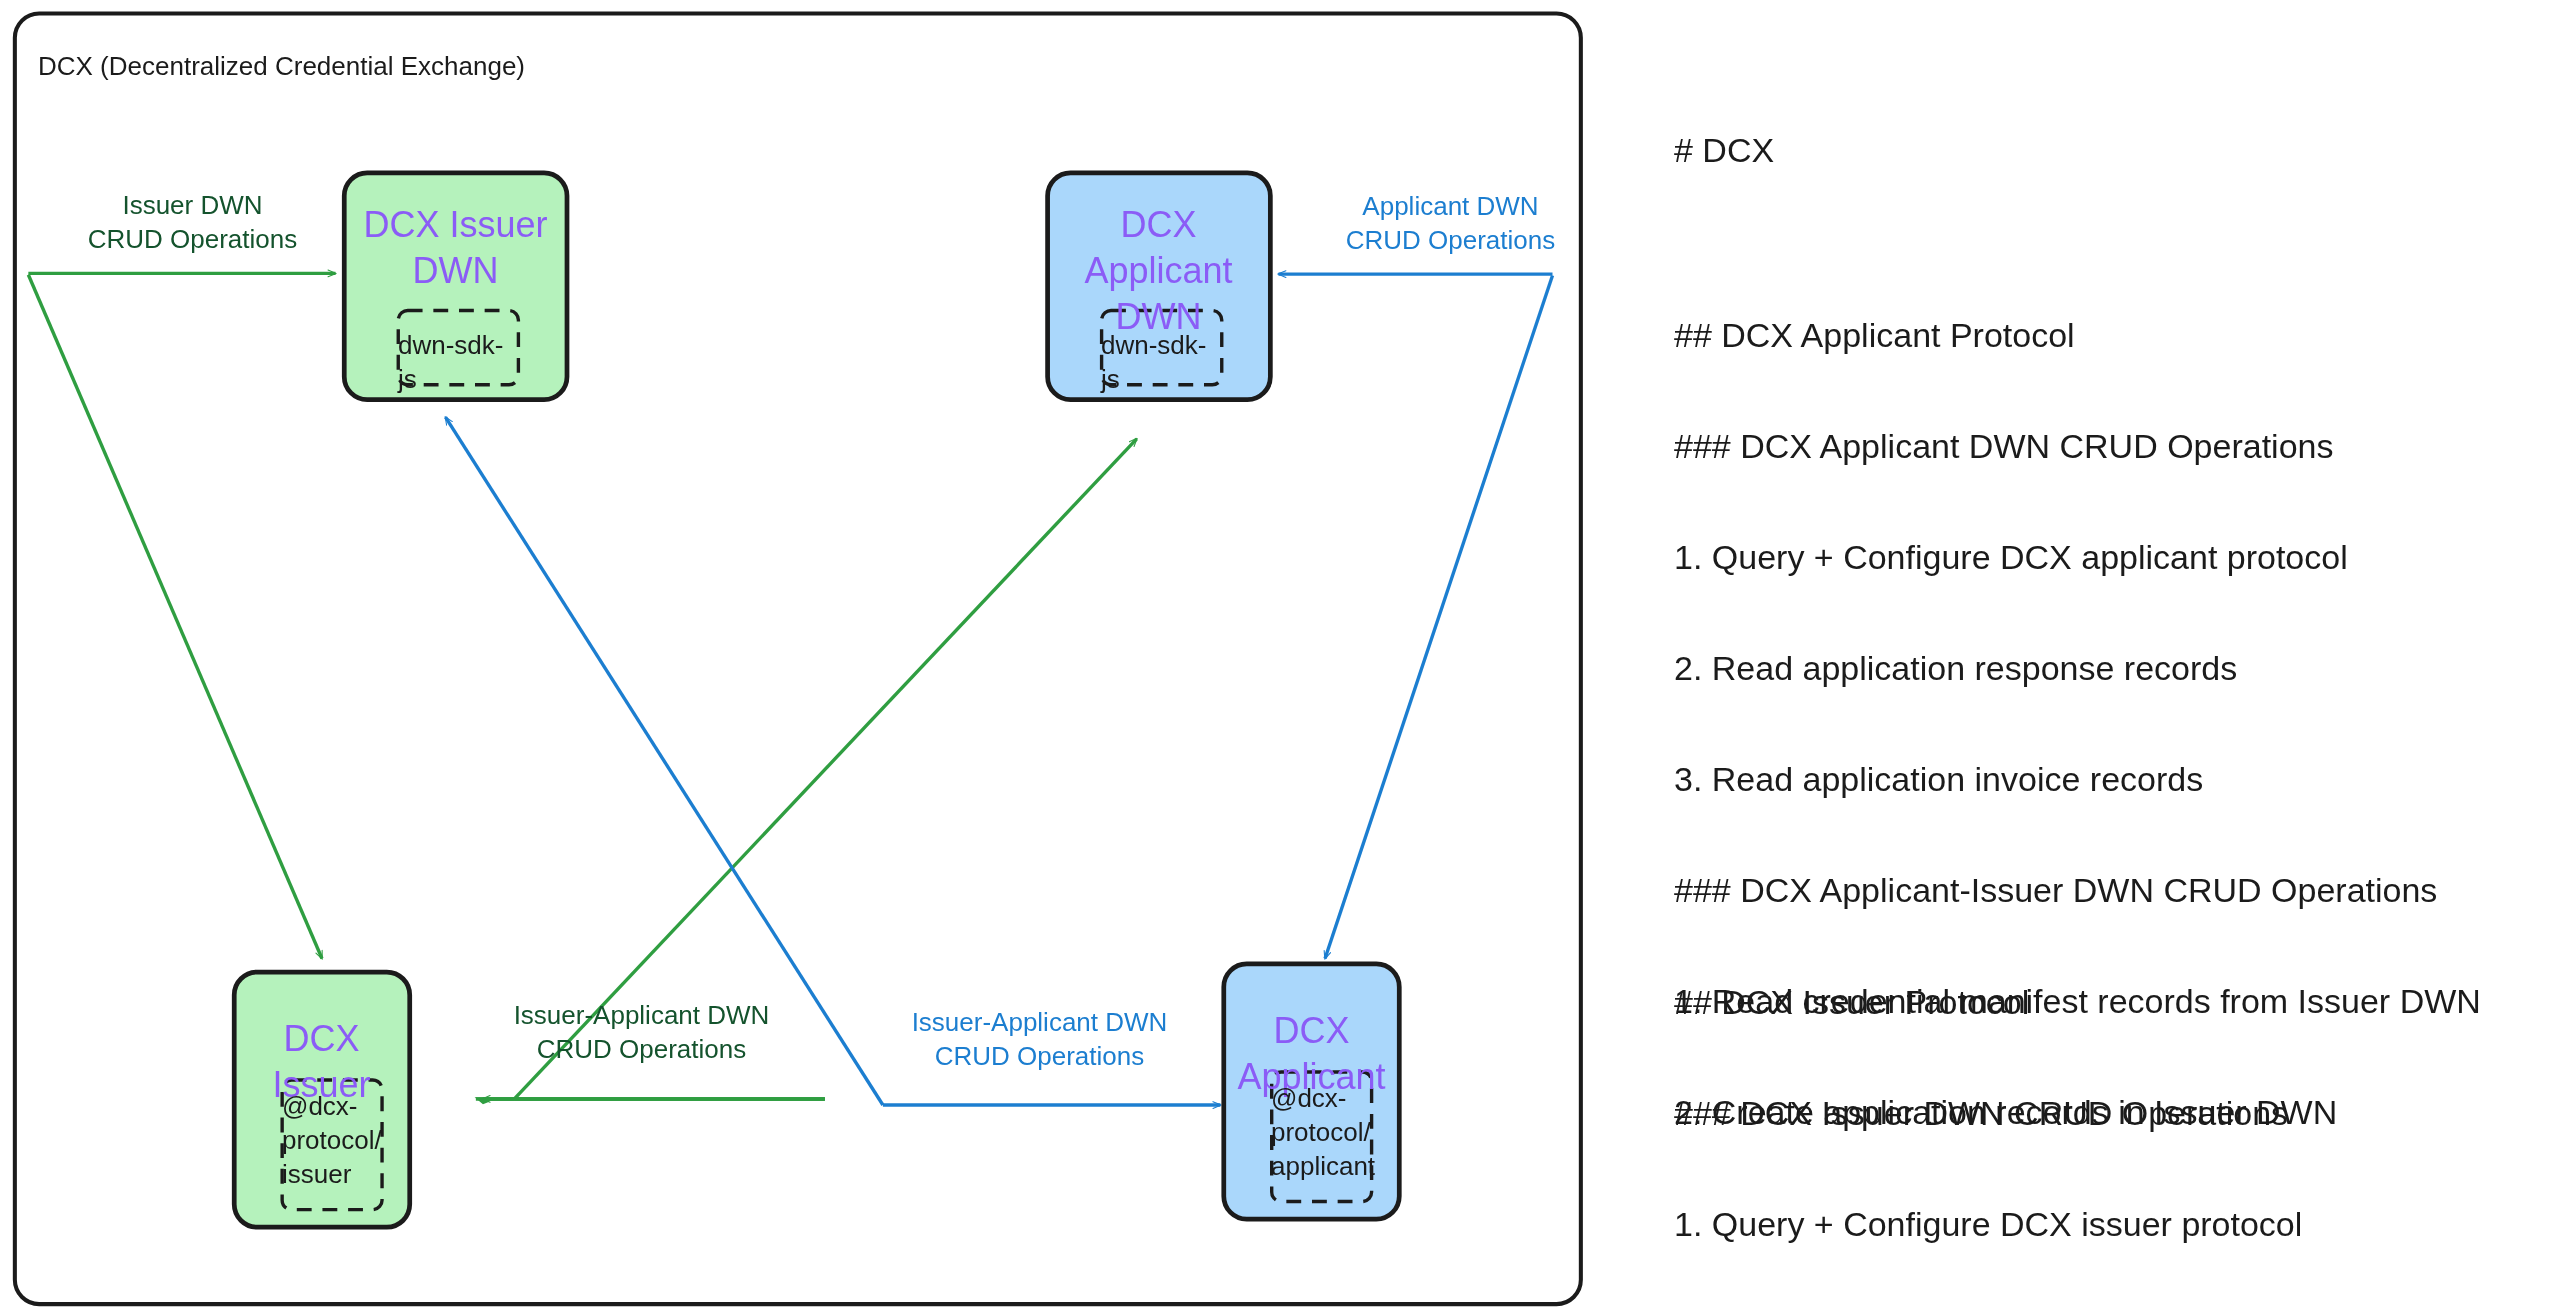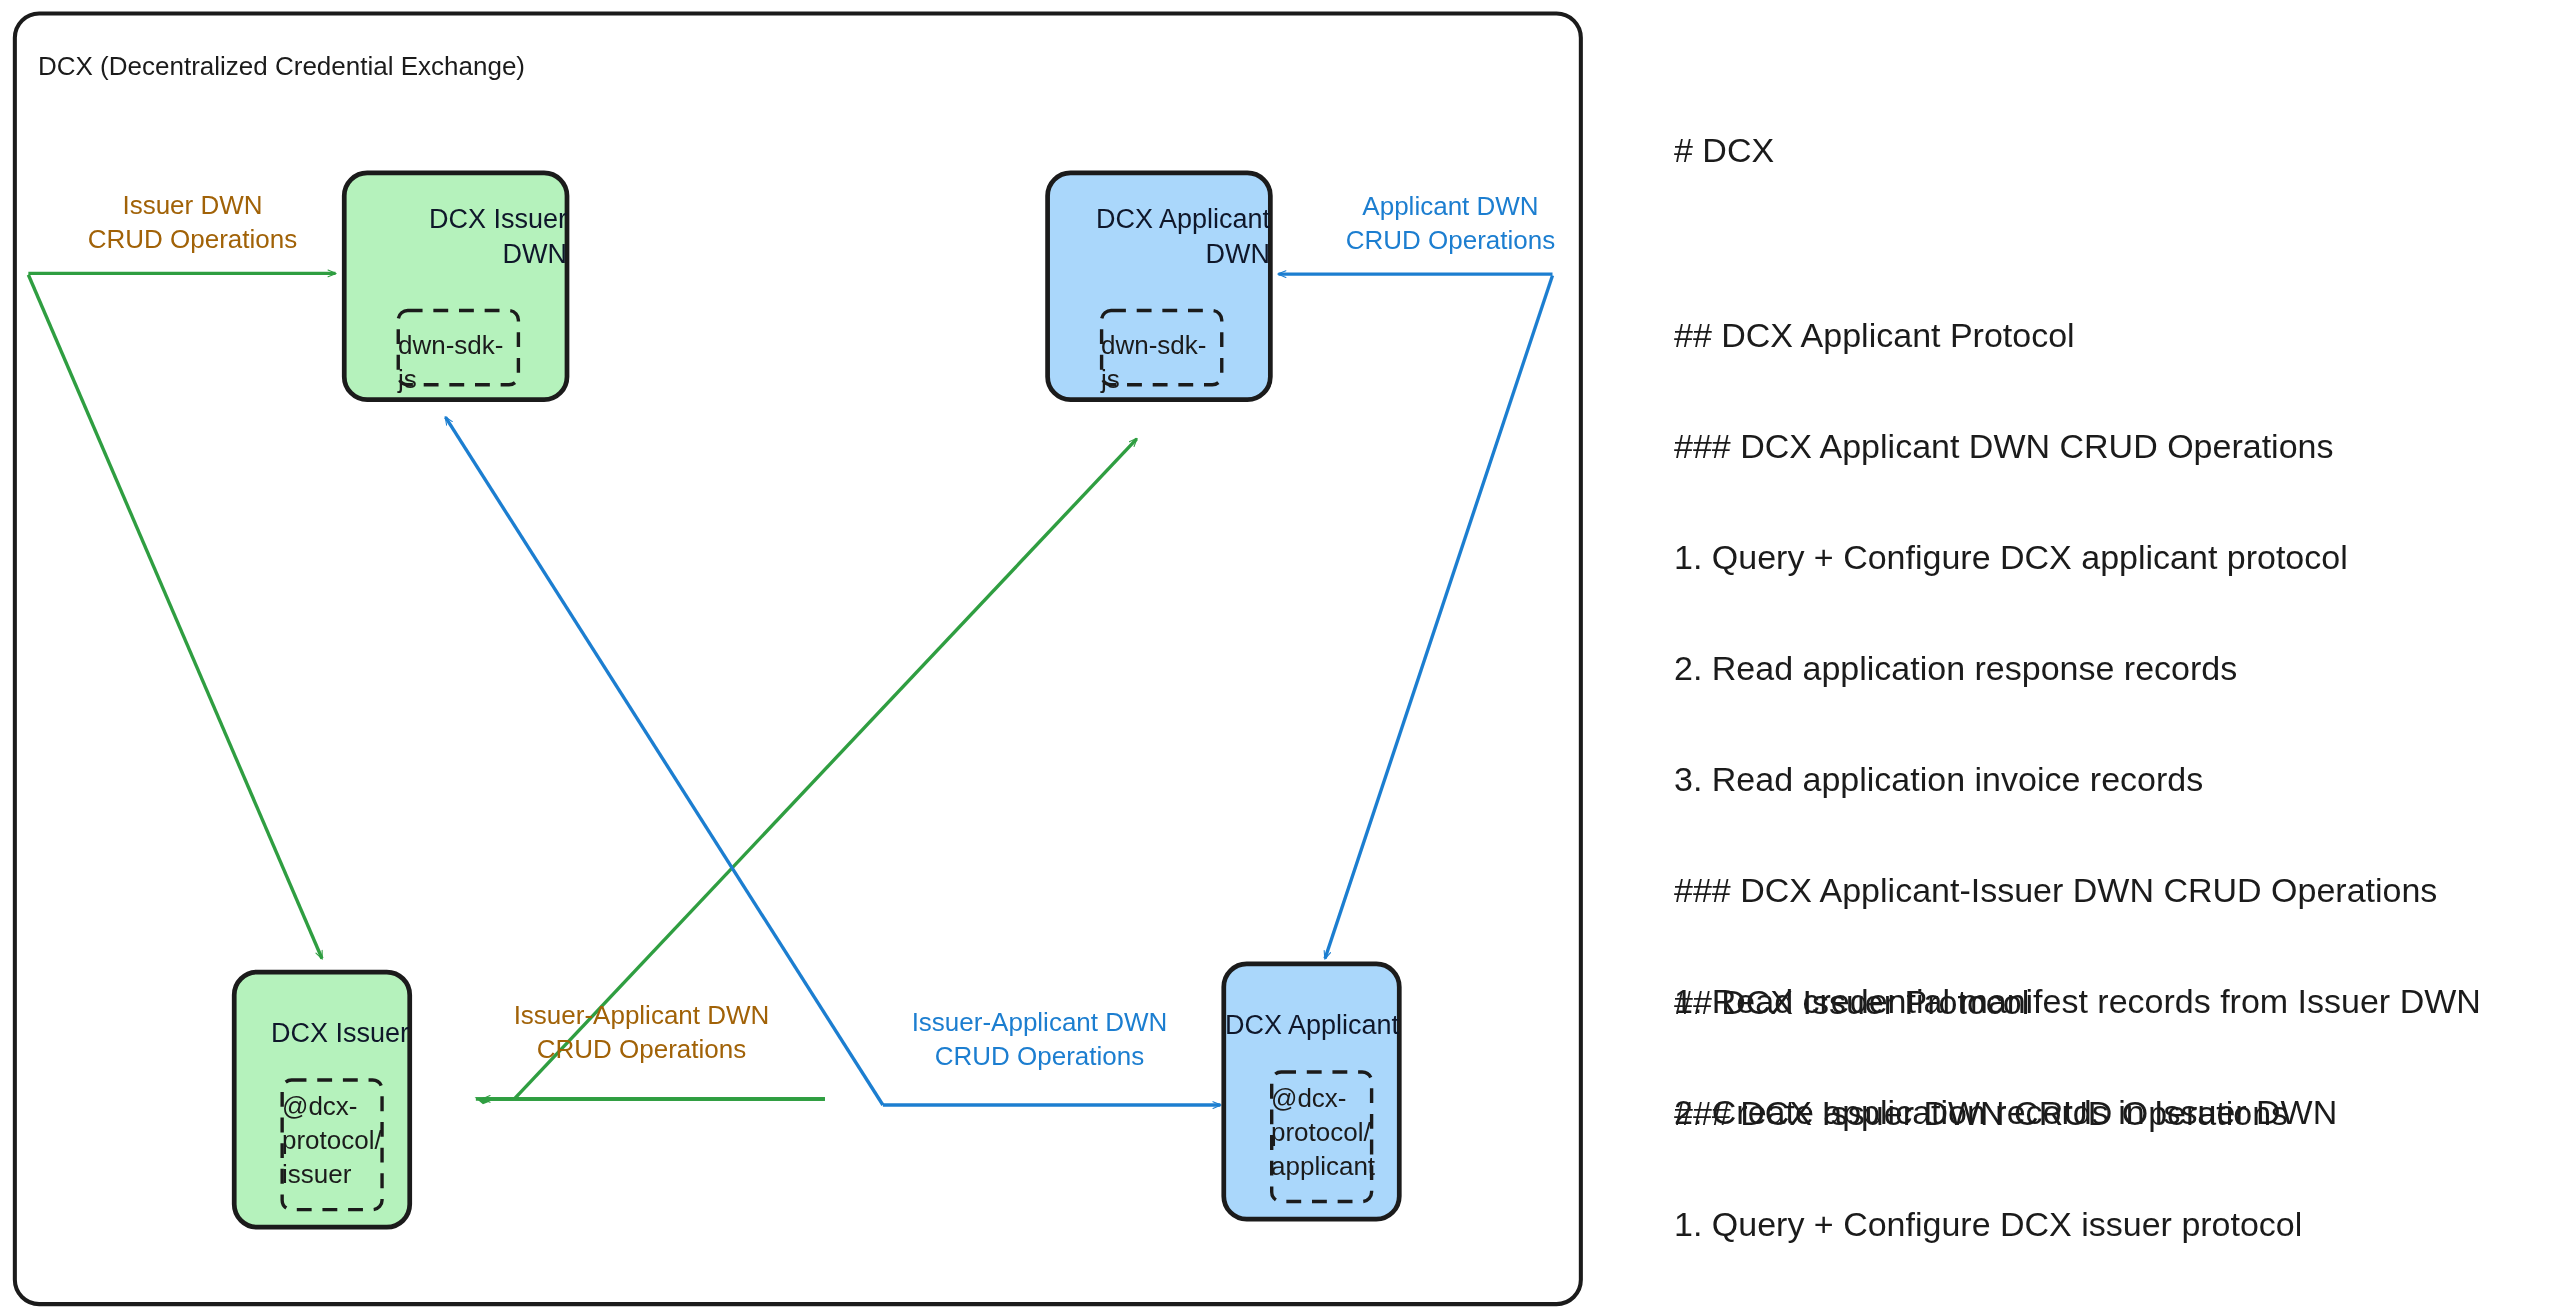--- a/index.html
+++ b/index.html
@@ -25,45 +25,45 @@
   #diagram-svg {
     position: absolute;
     left: 0;
     top: 0;
     width: 1620px;
     height: 1317px;
   }
 
   .node-label {
     position: absolute;
-    text-align: right;
-    font-size: 27px;
+    text-align: center;
+    font-size: 36px;
     line-height: 1.28;
-    color: #0f172a;
+    color: #8b5cf6;
     white-space: pre-line;
     pointer-events: none;
   }
   .inner-label {
     position: absolute;
     text-align: left;
     font-size: 26px;
     line-height: 1.30;
     color: #1b1b1b;
     white-space: pre-line;
     pointer-events: none;
   }
   .edge-label {
     position: absolute;
     text-align: center;
     font-size: 26px;
     line-height: 1.30;
     white-space: pre-line;
     pointer-events: none;
   }
-  .edge-green { color: #a16207; }
+  .edge-green { color: #14532d; }
   .edge-blue  { color: #1c7ed0; }
 
   #container-title {
     position: absolute;
     left: 38px;
     top: 51px;
     font-size: 26px;
     color: #1b1b1b;
     white-space: nowrap;
   }

